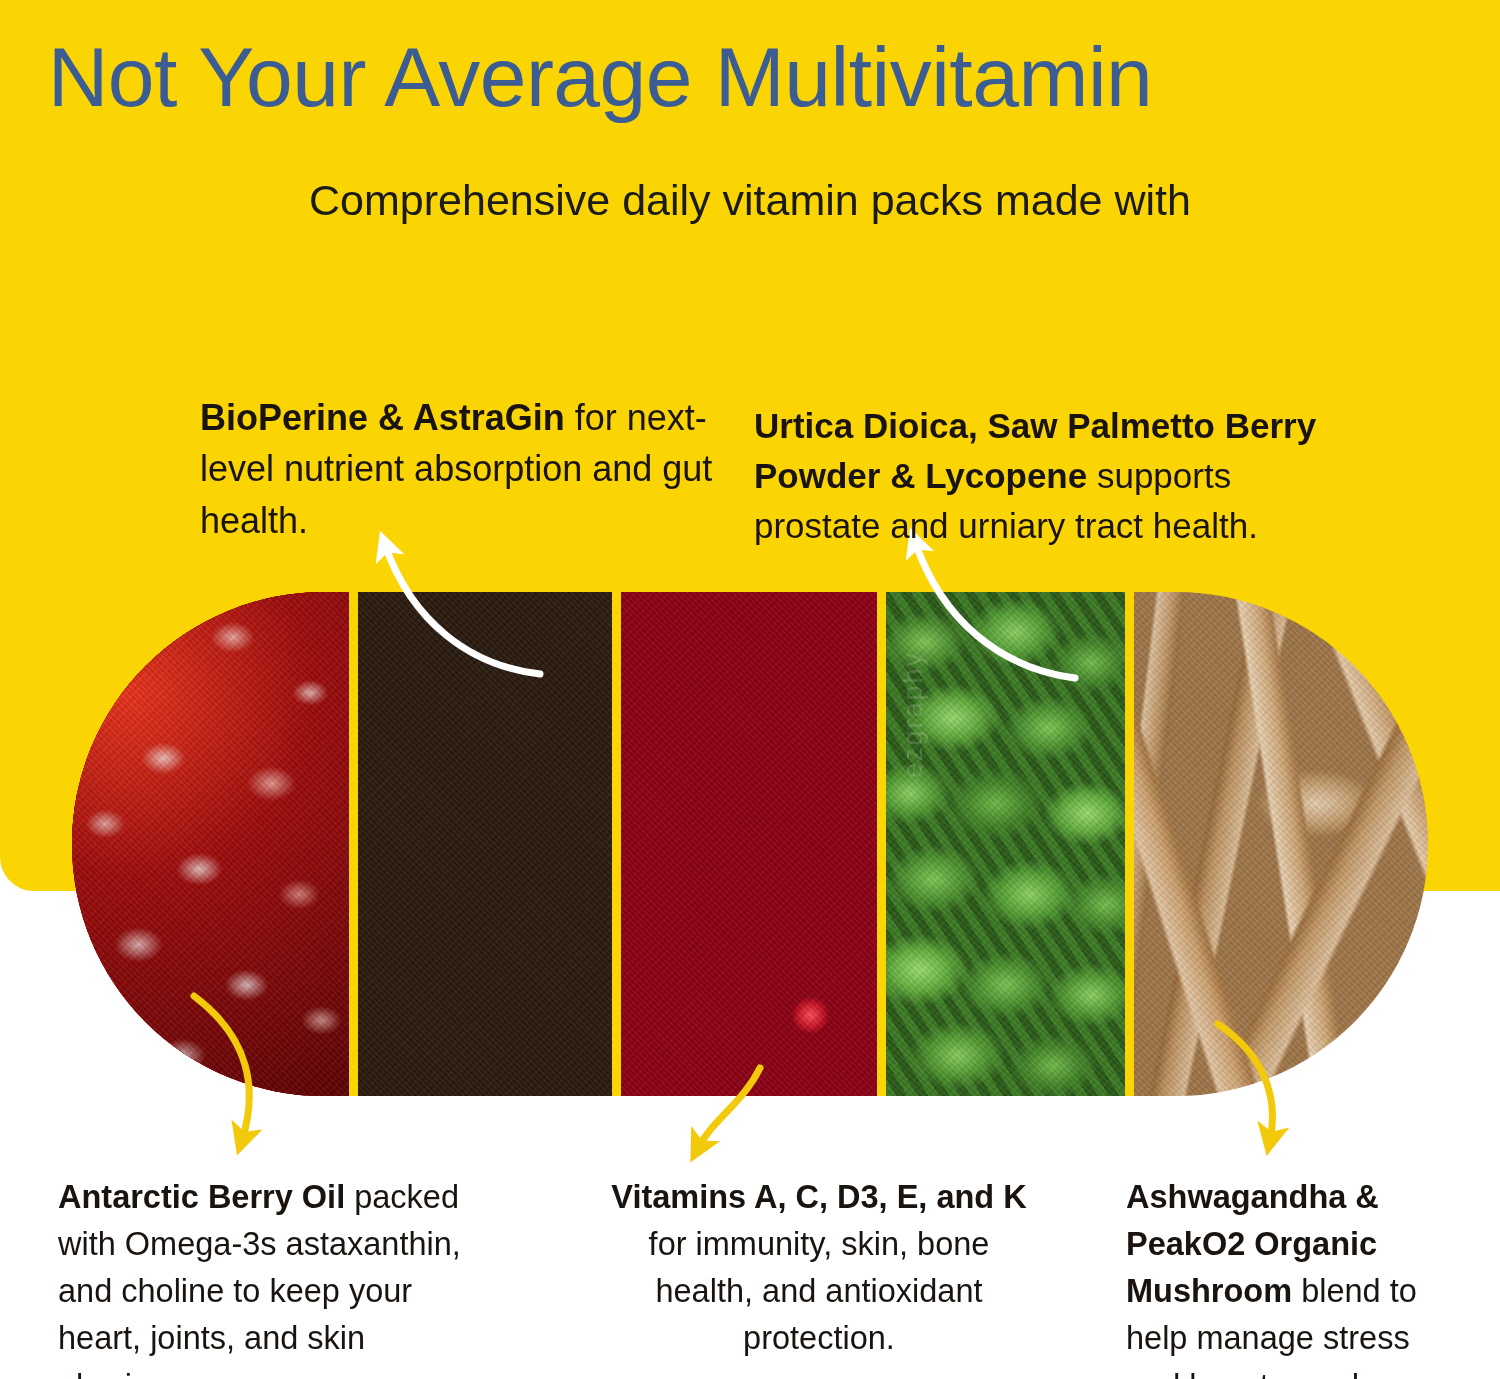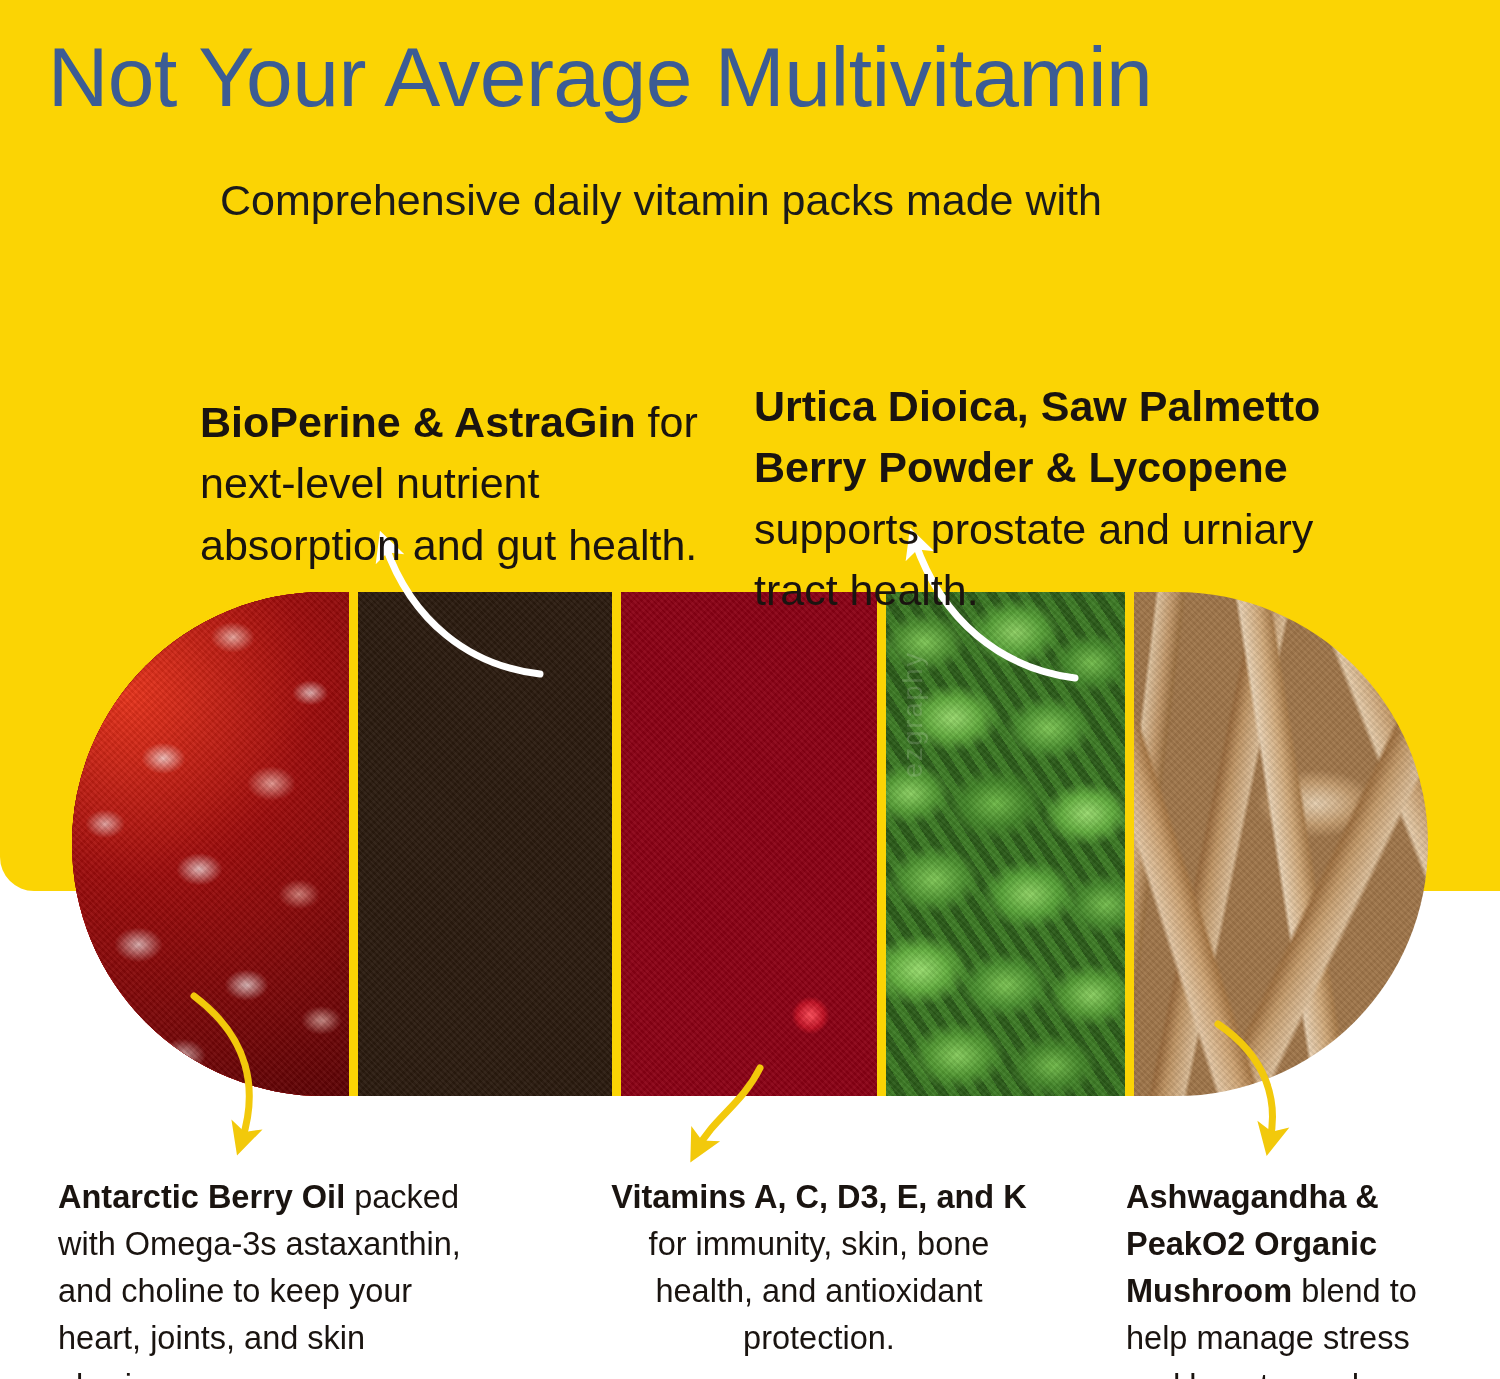--- a/index.html
+++ b/index.html
@@ -29,38 +29,39 @@
     line-height:1.04;
     font-weight:400;
     letter-spacing:-0.5px;
     color:#3C5C94;
     white-space:nowrap;
   }
   #subhead{
     position:absolute; left:50%; top:172px;
     transform:translateX(-50%);
     width:1060px;
+    text-align:center;
     font-size:43px;
     line-height:1.32;
     font-weight:400;
     color:#1b1b1b;
   }
 
   
   .callout{ position:absolute; color:#1a1410; }
   .callout .strong{ font-weight:700; }
   .callout .body{ font-weight:400; }
 
   #callout-bioperine{
     left:200px; top:392px; width:520px;
-    font-size:43px; line-height:1.43;
+    font-size:36px; line-height:1.43;
   }
   #callout-urtica{
-    left:754px; top:376px; width:610px;
-    font-size:43px; line-height:1.43;
+    left:754px; top:401px; width:610px;
+    font-size:35px; line-height:1.43;
   }
   #callout-krill{
     left:58px; top:1174px; width:430px;
     font-size:32.5px; line-height:1.45;
   }
   #callout-vitamins{
     left:604px; top:1174px; width:430px;
     font-size:32.5px; line-height:1.45;text-align:center;
   }
   #callout-ashwagandha{

